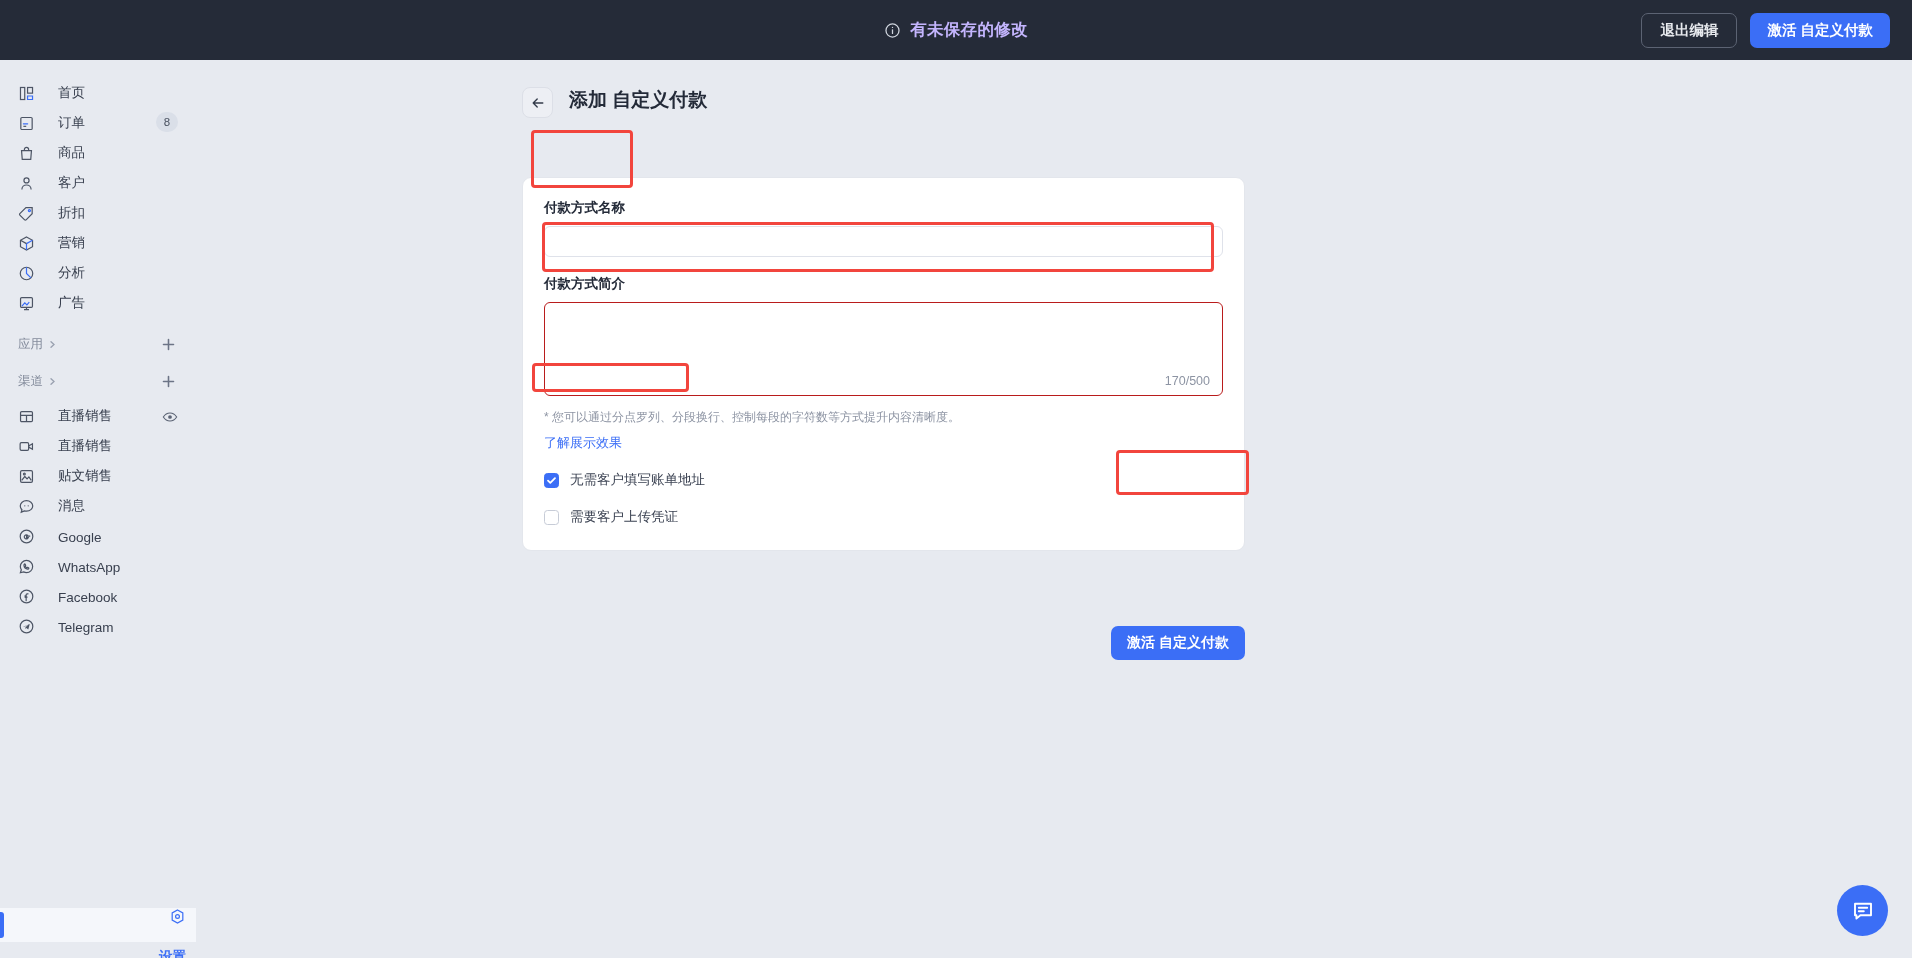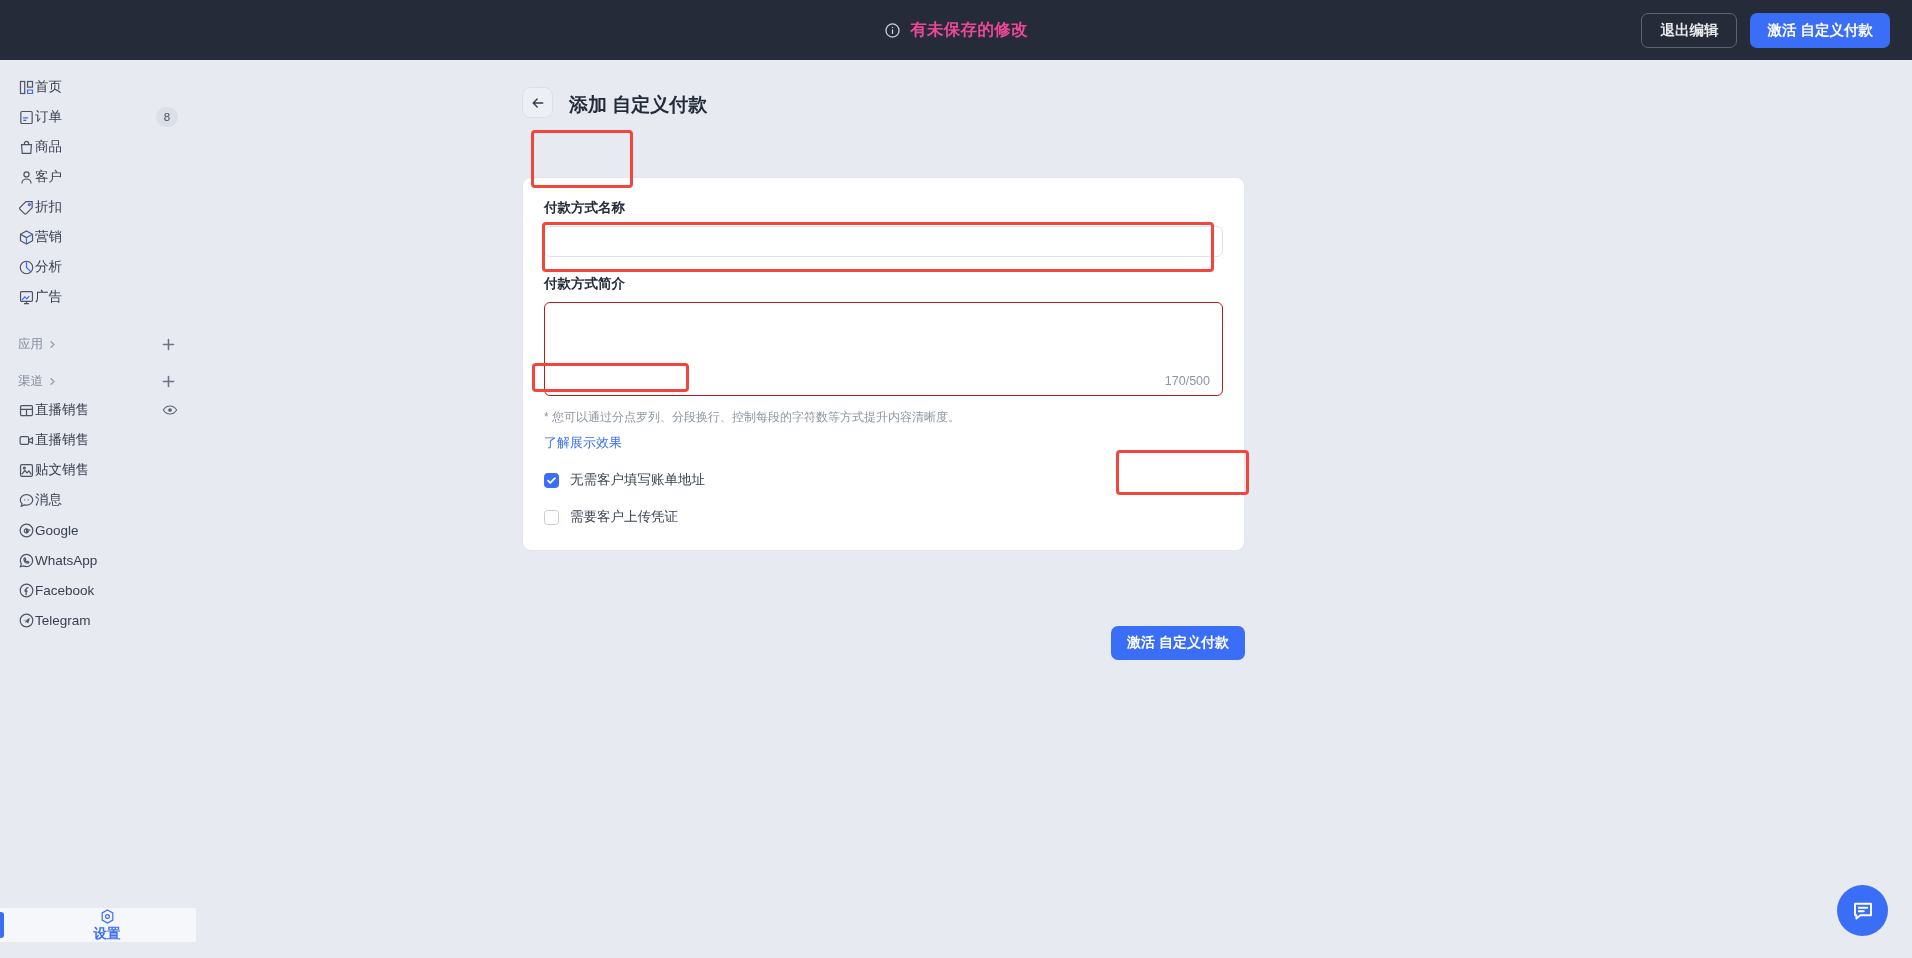--- a/index.html
+++ b/index.html
@@ -13,21 +13,21 @@
 
   
   .topbar {
     position: absolute; top: 0; left: 0; right: 0; height: 60px;
     background: #252b38;
     display: flex; align-items: center; justify-content: center;
     border-radius: 0 0 0 0;
     z-index: 40;
   }
   .topbar-center { display: flex; align-items: center; gap: 9px; }
-  .topbar-title { color: #ec4899; font-size: 16.5px; font-weight: 700; letter-spacing: .3px; font-family: Liberation Mono, monospace; }
+  .topbar-title { color: #c4b5fd; font-size: 16.5px; font-weight: 700; letter-spacing: .3px; font-family: Liberation Mono, monospace; }
   .info-icon { width: 17px; height: 17px; display: block; }
   .topbar-right {
     position: absolute; right: 22px; top: 0; height: 60px;
     display: flex; align-items: center; gap: 13px;
   }
   .btn-ghost {
     height: 35px; padding: 0 18px; border-radius: 7px;
     background: transparent; border: 1px solid #5c6373;
     color: #e8eaee; font-size: 14.5px; font-weight: 600;
     display: flex; align-items: center; cursor: pointer;
@@ -42,21 +42,21 @@
 
   
   .sidebar {
     position: absolute; left: 0; top: 60px; width: 196px; bottom: 0;
     background: #e7eaf0;
     padding-top: 12px;
     display: flex; flex-direction: column;
     overflow: hidden;
   }
   .nav-item {
-    display: flex; align-items: center; gap: 0;
+    display: flex; align-items: flex-end; gap: 23px;
     height: 30px; margin: 0 8px; padding: 0 10px;
     border-radius: 7px; cursor: pointer; position: relative;
     color: #39404f; font-size: 13.5px;
   }
   .nav-item .ic { width: 17px; height: 17px; flex: 0 0 17px; display: block; color: #4d5565; }
   .nav-item .lbl { flex: 1; white-space: nowrap; }
   .nav-badge {
     min-width: 22px; height: 20px; border-radius: 10px;
     background: #dadfe8; color: #4b5362;
     font-size: 11.5px; display: flex; align-items: center; justify-content: center;
@@ -90,21 +90,21 @@
     width: 3.5px; border-radius: 0 3px 3px 0; background: #3b6ef6;
   }
   .settings-wrap { padding-bottom: 16px; }
 
   
   .main {
     position: absolute; left: 196px; top: 60px; right: 0; bottom: 0;
     overflow: hidden;
   }
   .page-head {
-    display: flex; align-items: flex-end; gap: 16px;
+    display: flex; align-items: flex-start; gap: 16px;
     padding: 27px 0 0 326px;
   }
   .back-btn {
     width: 31px; height: 31px; border-radius: 8px;
     background: #edeff4; border: 1px solid #dcdfe7;
     display: flex; align-items: center; justify-content: center;
     cursor: pointer; color: #333b4a;
   }
   .page-title { font-size: 19px; font-weight: 700; color: #232a38; }
 

